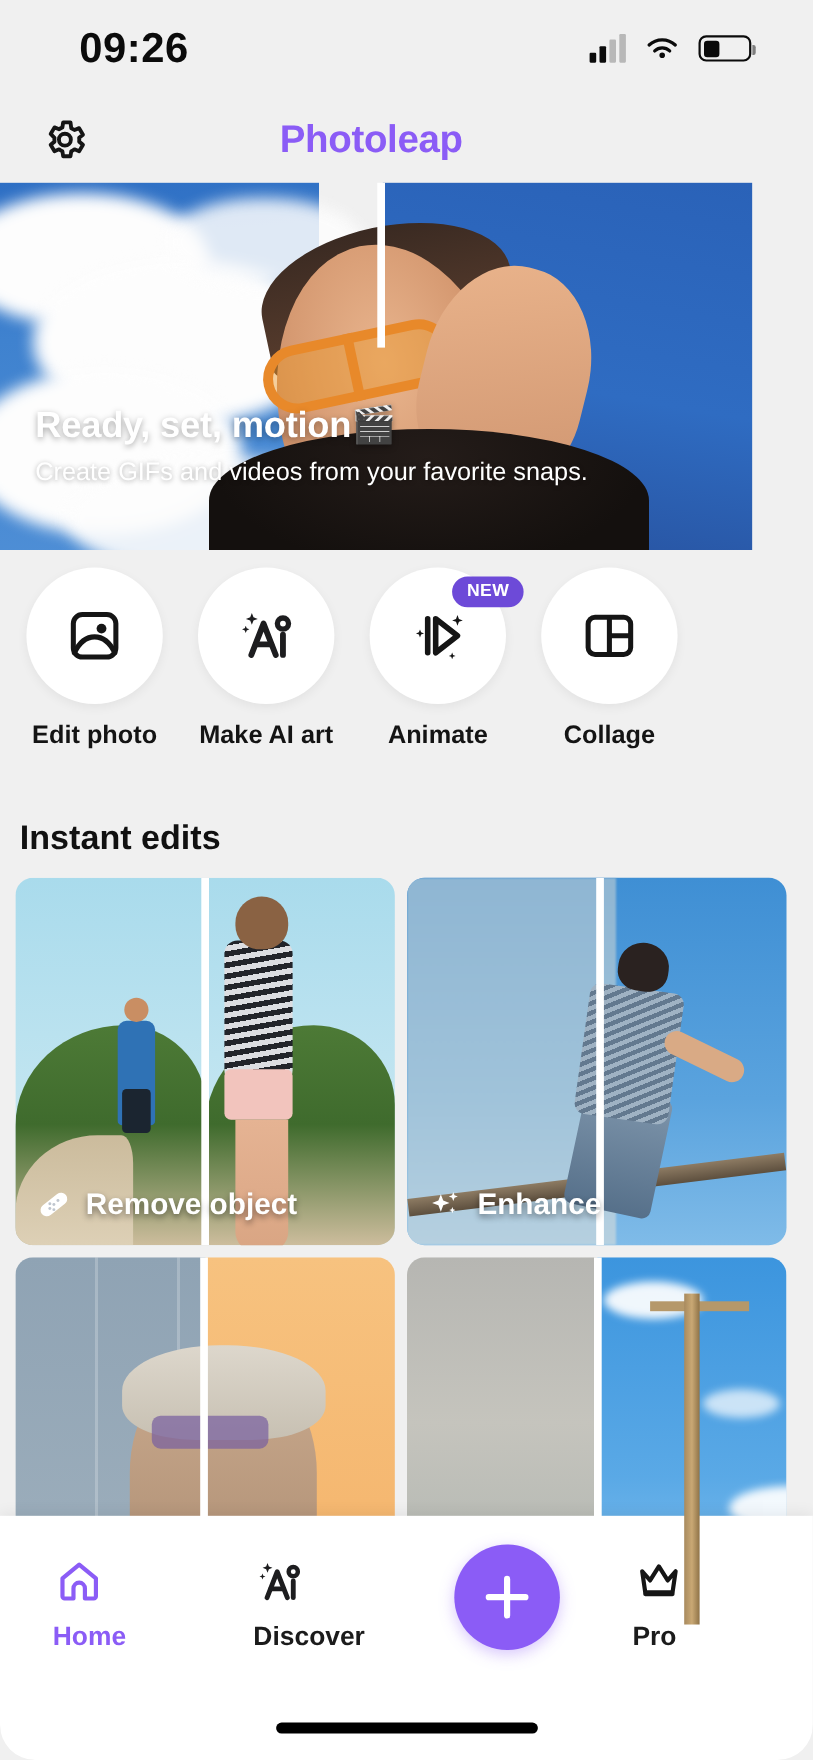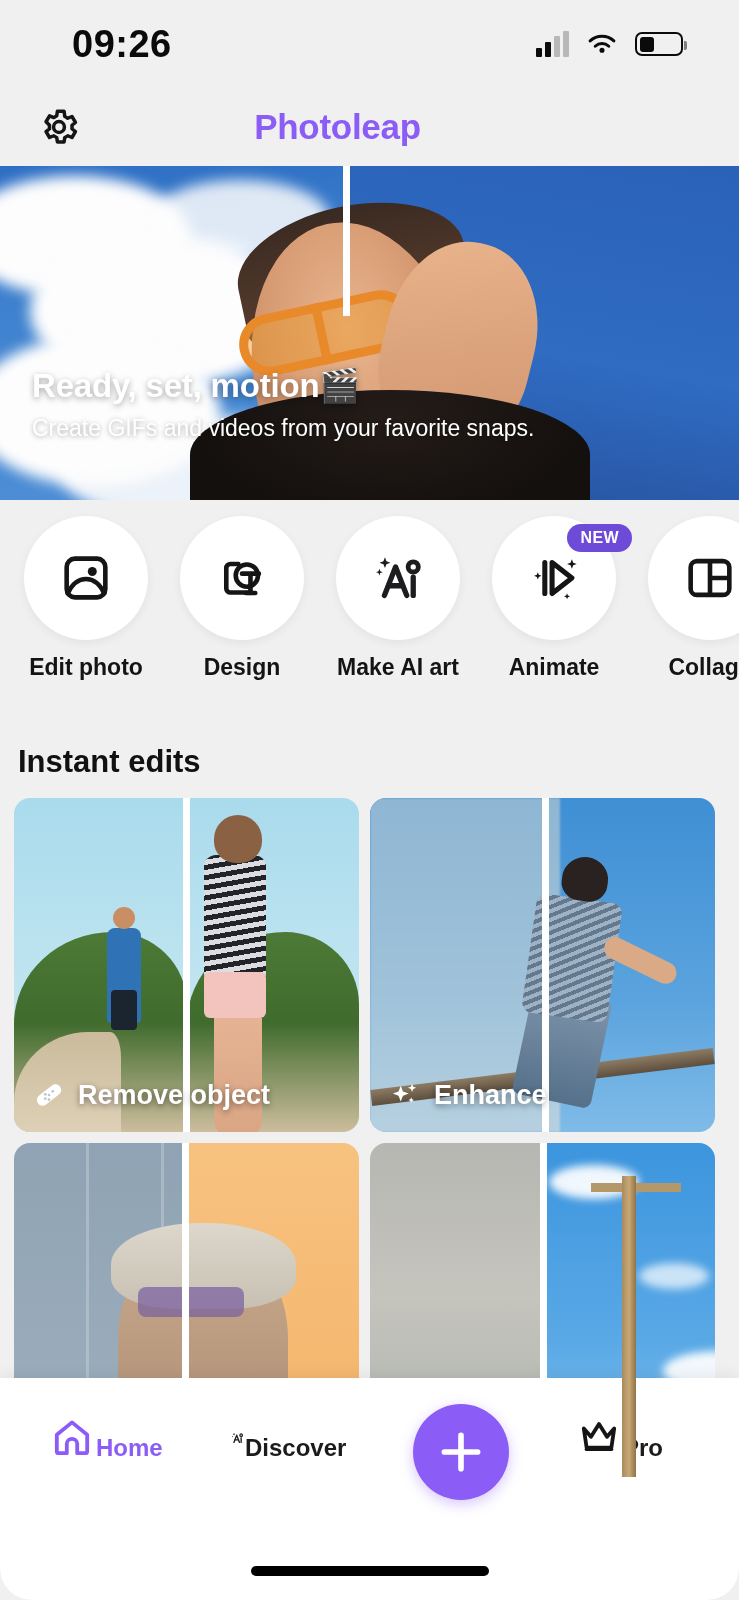--- a/index.html
+++ b/index.html
@@ -27,21 +27,21 @@
   .batt b { display:block; height:100%; width:36%; background:#0b0b0b; border-radius:3px; }
 
   
   .appbar { position:absolute; top:88px; left:0; width:659px; height:78px;
             display:flex; align-items:center; justify-content:center;padding-left:16px; }
   .gear { position:absolute; left:36px; top:50%; transform:translateY(-50%); width:46px; height:46px;
           display:flex; align-items:center; justify-content:center; cursor:pointer; }
   .apptitle { font-size:35px; font-weight:700; color:#8b5cf6; letter-spacing:-.3px; }
 
   
-  .hero { position:absolute; top:166px; left:0; width:739px; height:334px; overflow:hidden; }
+  .hero { position:absolute; top:166px; left:0; width:684px; height:334px; overflow:hidden; }
   .hero-l { position:absolute; inset:0 394px 0 0;
             background:linear-gradient(175deg,#2e6fc4 0%,#3f82cf 40%,#4f8fd6 100%); }
   .hero-l .cl { position:absolute; border-radius:50%; background:#fdfdfd; filter:blur(7px); }
   .hero-r { position:absolute; inset:0 0 0 348px;
             background:linear-gradient(190deg,#2a62b8 0%,#2f6cc2 55%,#27519e 100%); }
   .hero-split { position:absolute; top:0; left:343px; width:7px; height:150px; background:#fff; }
   .head { position:absolute; left:250px; top:55px; width:210px; height:270px;
           background:radial-gradient(ellipse at 50% 40%, #e9b58e 0%, #d69a72 55%, #b97f5c 100%);
           border-radius:50% 50% 45% 45%/58% 58% 42% 42%; transform:rotate(-12deg); }
   .hair { position:absolute; left:236px; top:40px; width:230px; height:120px;
@@ -148,21 +148,21 @@
   .cloud4 { position:absolute; background:#fff; border-radius:50%; filter:blur(4px); opacity:.92; }
   .pole { position:absolute; left:73%; top:10%; width:14px; height:90%;
           background:linear-gradient(90deg,#a88a5e,#c9a874,#8f7348); z-index:3; }
   .cross { position:absolute; left:64%; top:12%; width:90px; height:9px; background:#b5986a; z-index:3; }
 
   
   .tabbar { position:absolute; bottom:0; left:0; width:739px; height:222px; background:#fff;
             box-shadow:0 -2px 14px rgba(0,0,0,.07); }
   .tabs { display:flex; align-items:flex-start; justify-content:space-between;
           padding:36px 48px 0; }
-  .tab { width:116px; display:flex; flex-direction:row; align-items:flex-end; cursor:pointer; }
+  .tab { width:116px; display:flex; flex-direction:column; align-items:flex-start; gap:12px; cursor:pointer; }
   .tab-lbl { font-size:24px; font-weight:600; color:#1b1b1b; }
   .tab.active .tab-lbl { color:#8b5cf6; }
   .fab { width:96px; height:96px; border-radius:50%; background:#8b5cf6; display:flex;
          align-items:center; justify-content:center; margin-top:-10px; cursor:pointer;
          box-shadow:0 4px 14px rgba(139,92,246,.35); }
   .home-ind { position:absolute; bottom:24px; left:50%; transform:translateX(-50%);
               width:238px; height:10px; background:#000; border-radius:6px; }
 </style>
 </head>
 <body>
@@ -226,31 +226,20 @@
       <div class="qa-circle">
         <svg width="58" height="58" viewBox="0 0 24 24">
           <rect x="4" y="4" width="16" height="16" rx="3.4" fill="none" stroke="#151515" stroke-width="1.9"></rect>
           <circle cx="14.6" cy="9.3" r="1.85" fill="#151515"></circle>
           <path d="M4.4 18.4c1.9-4 4.4-6 7.6-6s5.7 2 7.6 6" fill="none" stroke="#151515" stroke-width="1.9" stroke-linecap="round"></path>
         </svg>
       </div>
       <div class="qa-label">Edit photo</div>
     </div>
 
-    <div class="qa">
-      <div class="qa-circle">
-        <svg width="58" height="58" viewBox="0 0 24 24">
-          <path d="M10.5 6.2H7.2A1.7 1.7 0 005.5 7.9v8.4a1.7 1.7 0 001.7 1.7h8.4" fill="none" stroke="#151515" stroke-width="1.9" stroke-linecap="round"></path>
-          <circle cx="14" cy="11" r="4.6" fill="none" stroke="#151515" stroke-width="1.9"></circle>
-          <path d="M12 10.2h7M15.5 10.2v8" fill="none" stroke="#151515" stroke-width="1.9" stroke-linecap="round"></path>
-          <path d="M13.6 18.2h3.9" stroke="#151515" stroke-width="1.9" stroke-linecap="round"></path>
-        </svg>
-      </div>
-      <div class="qa-label">Design</div>
-    </div>
 
     <div class="qa">
       <div class="qa-circle">
         <svg width="58" height="58" viewBox="0 0 24 24">
           <path d="M6.4 19.2L11 7.4l4.6 11.8" fill="none" stroke="#1d1d1f" stroke-width="2.2" stroke-linecap="round" stroke-linejoin="round"></path>
           <path d="M8.1 15.2h5.8" stroke="#1d1d1f" stroke-width="2.2" stroke-linecap="round"></path>
           <path d="M18.3 11.6v7.6" stroke="#1d1d1f" stroke-width="2.2" stroke-linecap="round"></path>
           <circle cx="18.3" cy="7.4" r="2.1" fill="none" stroke="#1d1d1f" stroke-width="2"></circle>
           <path d="M6.6 3.4l.62 1.62 1.62.62-1.62.62-.62 1.62-.62-1.62-1.62-.62 1.62-.62z" fill="#1d1d1f"></path>
           <path d="M4.3 8.2l.38 1 1 .38-1 .38-.38 1-.38-1-1-.38 1-.38z" fill="#1d1d1f"></path>

